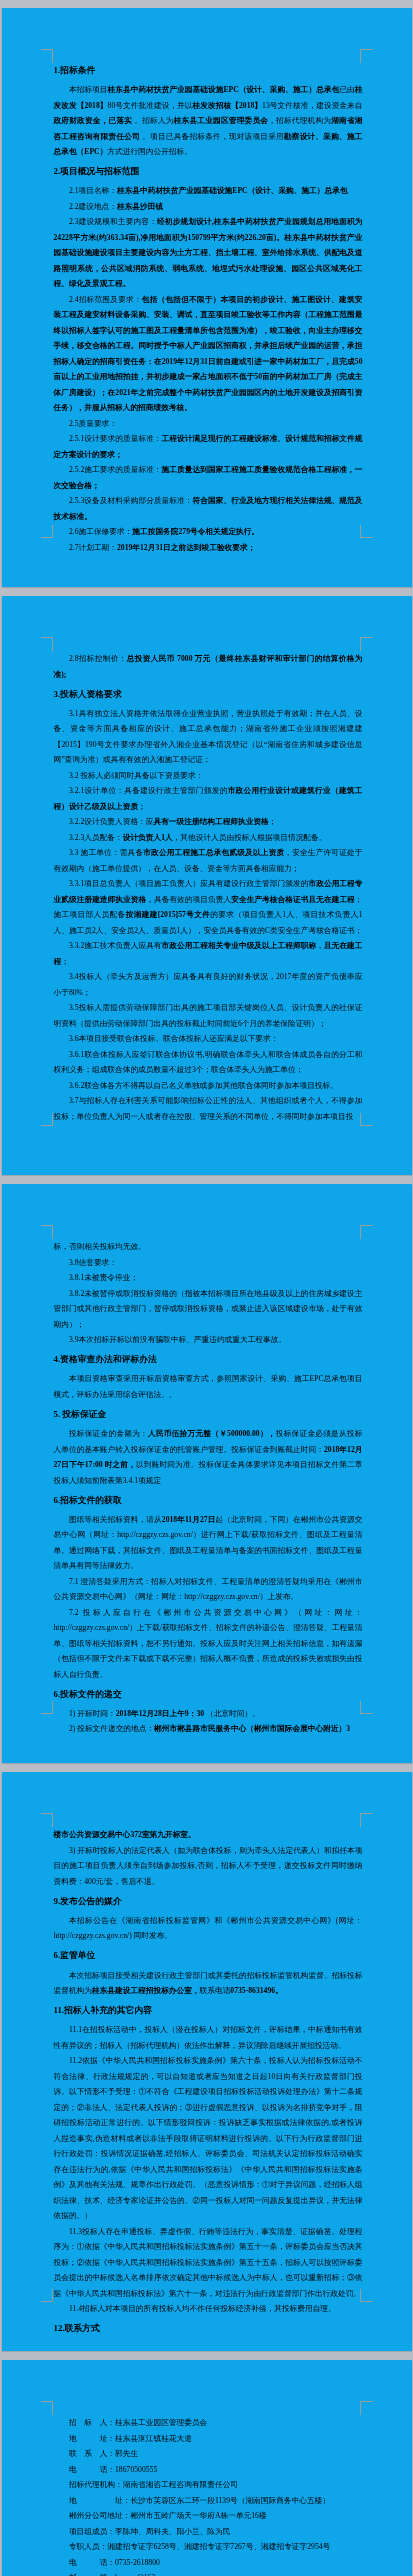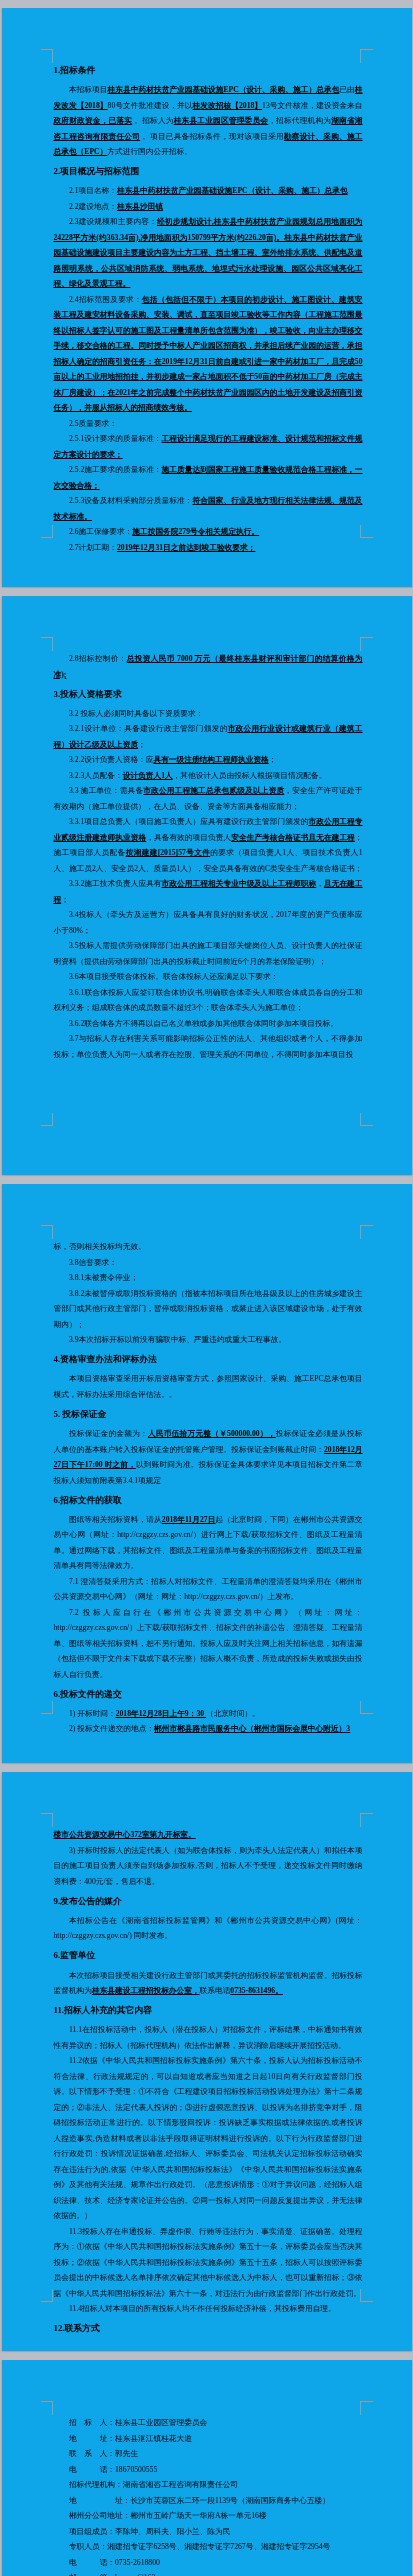--- a/index.html
+++ b/index.html
@@ -26,21 +26,21 @@
     line-height:15.5px;
     color:#000;
     text-align:justify;
   }
   .blk{margin:0;}
   .blk.h{font-weight:bold;font-size:8.8px;margin:4.6px 0 3.6px 0;text-indent:0;}
   .blk.h:first-child{margin-top:0;}
   .blk.p{text-indent:2em;}
   .blk.pc{text-indent:0;}
   .blk.ct{text-indent:2em;}
-  span.bu{font-weight:bold;text-decoration:underline;}
+  span.bu{font-weight:bold;}
   
   .mark{position:absolute;width:11.3px;height:12.4px;}
   .mark.tl{left:39px;top:41px;border-top:0.5px solid #9a9a9a;border-right:0.5px solid #9a9a9a;}
   .mark.tr{right:39px;top:41px;border-top:0.5px solid #9a9a9a;border-left:0.5px solid #9a9a9a;}
   .mark.bl{left:39px;bottom:49px;border-bottom:0.5px solid #9a9a9a;border-right:0.5px solid #9a9a9a;}
   .mark.br{right:39px;bottom:49px;border-bottom:0.5px solid #9a9a9a;border-left:0.5px solid #9a9a9a;}
 </style>
 </head>
 <body>
 
@@ -69,20 +69,21 @@
   </section>
 
   <section class="page">
     <div class="mark tl"></div>
     <div class="mark tr"></div>
     <div class="mark bl"></div>
     <div class="mark br"></div>
     <div class="text">
         <div class="blk p"><span>2.8招标控制价：</span><span class="bu">总投资人民币 7000 万元（最终桂东县财评和审计部门的结算价格为准);</span></div>
         <div class="blk h"><span>3.投标人资格要求</span></div>
+        <div class="blk p"><span>3.1具有独立法人资格并依法取得企业营业执照，营业执照处于有效期；并在人员、设备、资金等方面具备相应的设计、施工总承包能力；湖南省外施工企业须按照湘建建【2015】190号文件要求办理省外入湘企业基本情况登记（以“湖南省住房和城乡建设信息网”查询为准）或具有有效的入湘施工登记证；</span></div>
         <div class="blk p"><span>3.2 投标人必须同时具备以下资质要求：</span></div>
         <div class="blk p"><span>3.2.1设计单位：具备建设行政主管部门颁发的</span><span class="bu">市政公用行业设计或建筑行业（建筑工程）设计乙级及以上资质</span><span>；</span></div>
         <div class="blk p"><span>3.2.2设计负责人资格：应</span><span class="bu">具有一级注册结构工程师执业资格</span><span>；</span></div>
         <div class="blk p"><span>3.2.3人员配备：</span><span class="bu">设计负责人1人</span><span>，其他设计人员由投标人根据项目情况配备。</span></div>
         <div class="blk p"><span>3.3 施工单位：需具备</span><span class="bu">市政公用工程施工总承包贰级及以上资质</span><span>，安全生产许可证处于有效期内（施工单位提供），在人员、设备、资金等方面具备相应能力；</span></div>
         <div class="blk p"><span>3.3.1项目总负责人（项目施工负责人）应具有建设行政主管部门颁发的</span><span class="bu">市政公用工程专业贰级注册建造师执业资格</span><span>，具备有效的项目负责人</span><span class="bu">安全生产考核合格证书且无在建工程</span><span>；施工项目部人员配备</span><span class="bu">按湘建建[2015]57号文件</span><span>的要求（项目负责人1人、项目技术负责人1人、施工员2人、安全员2人、质量员1人），安全员具备有效的C类安全生产考核合格证书；</span></div>
         <div class="blk p"><span>3.3.2施工技术负责人应具有</span><span class="bu">市政公用工程相关专业中级及以上工程师职称</span><span>，</span><span class="bu">且无在建工程</span><span>；</span></div>
         <div class="blk p"><span>3.4投标人（牵头方及运营方）应具备具有良好的财务状况，2017年度的资产负债率应小于80%；</span></div>
         <div class="blk p"><span>3.5投标人需提供劳动保障部门出具的施工项目部关键岗位人员、设计负责人的社保证明资料（提供由劳动保障部门出具的投标截止时间前近6个月的养老保险证明）；</span></div>
         <div class="blk p"><span>3.6本项目接受联合体投标。联合体投标人还应满足以下要求：</span></div>

